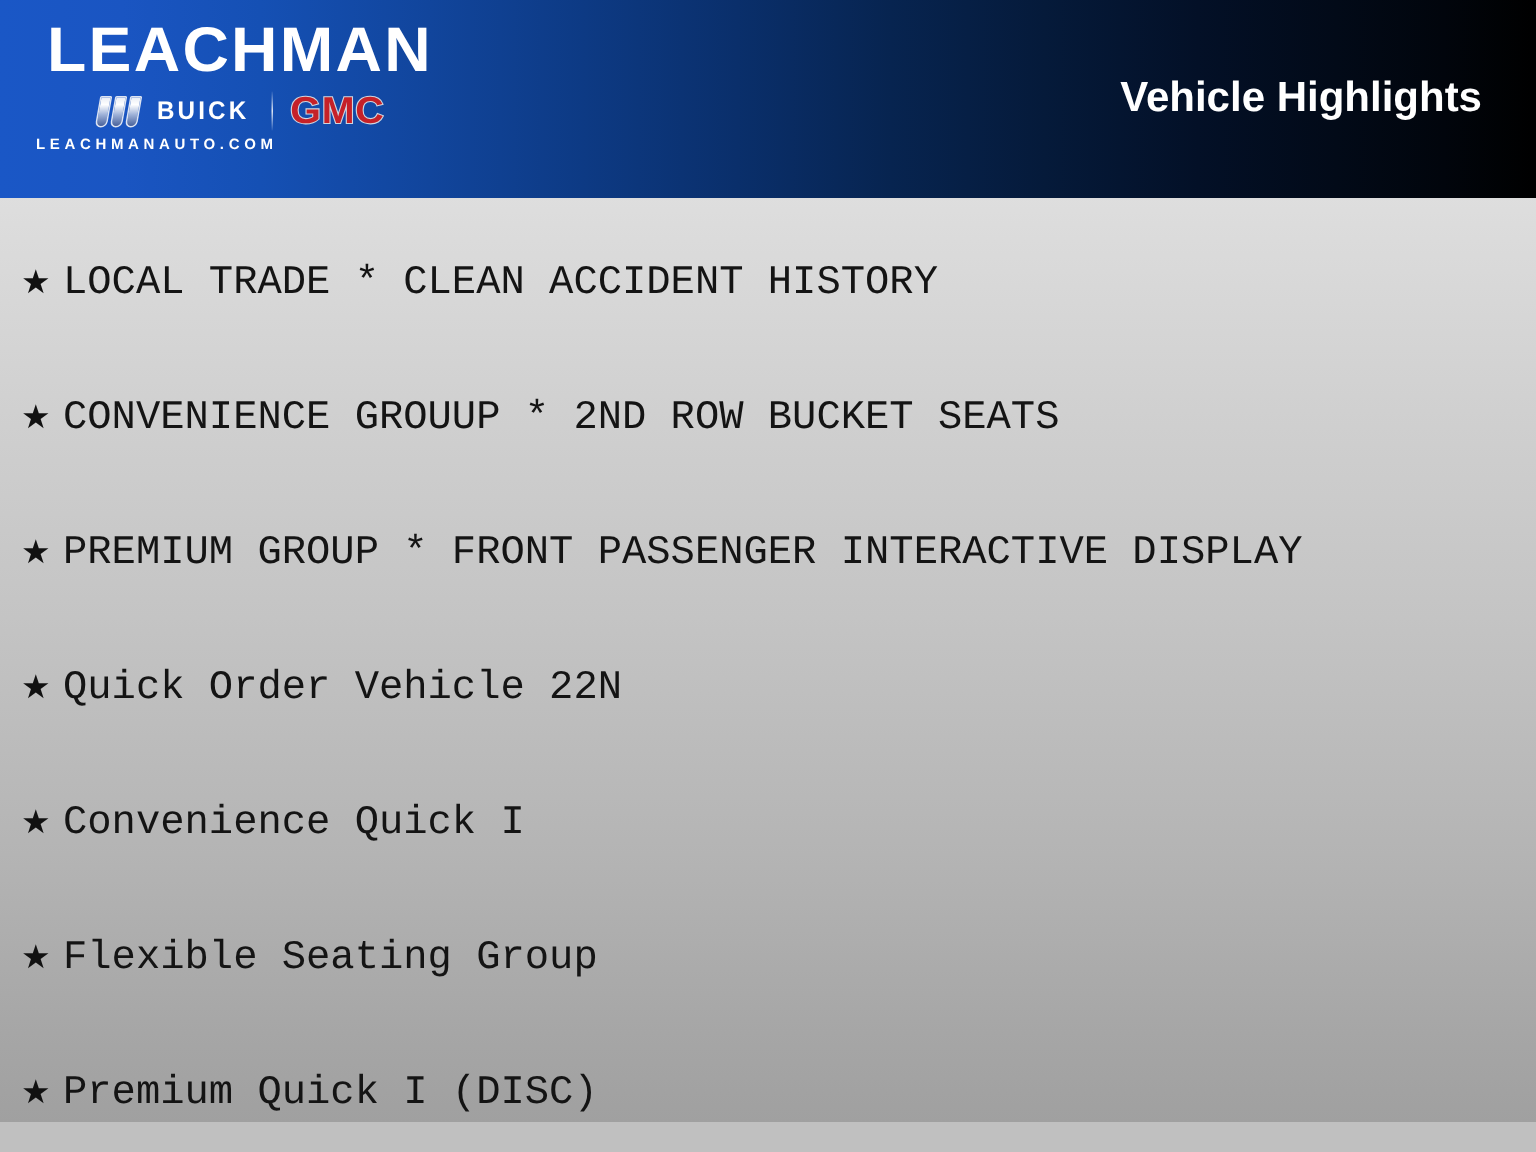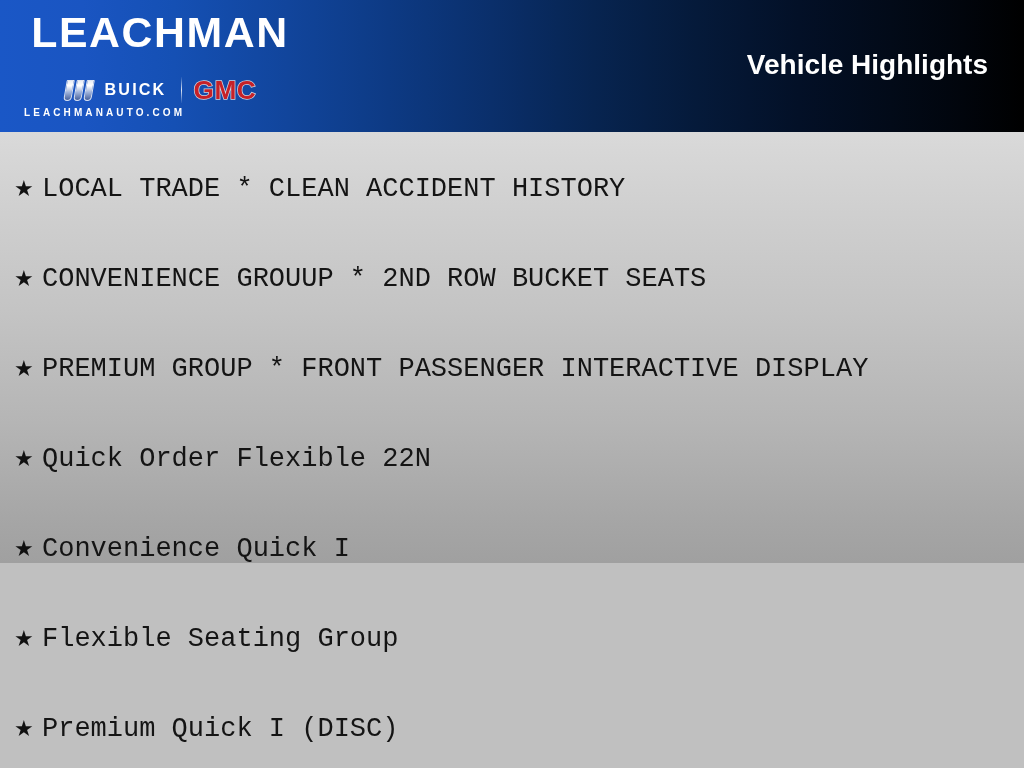--- a/index.html
+++ b/index.html
@@ -11,21 +11,21 @@
     width: 1024px;
     height: 768px;
     overflow: hidden;
     font-family: "Liberation Sans", sans-serif;
     background: #c0c0c0;
   }
 
   .slide {
     position: relative;
     width: 1024px;
-    height: 563px;
+    height: 748px;
     
     background: linear-gradient(to bottom,
         #ededed 0%,
         #e7e7e7 6%,
         #dcdcdc 20%,
         #cfcfcf 38%,
         #c4c4c4 55%,
         #b5b5b5 75%,
         #a6a6a6 92%,
         #a0a0a0 100%);
@@ -72,21 +72,21 @@
     line-height: 46px;
     letter-spacing: 1.5px;
     font-stretch: condensed;
     text-align: center;
     white-space: nowrap;
     transform: scaleX(1.02);
   }
 
   .brand-row {
     position: relative;
-    margin-top: 20px;
+    margin-top: 4px;
     height: 28px;
     display: flex;
     align-items: center;
     justify-content: center;
   }
 
   .buick-mark {
     display: flex;
     align-items: center;
     gap: 7px;
@@ -245,21 +245,21 @@
       <li class="highlight-item" style="top: 131px;">
         <span class="bullet-star">★</span>
         <span class="highlight-text">CONVENIENCE GROUUP * 2ND ROW BUCKET SEATS</span>
       </li>
       <li class="highlight-item" style="top: 221px;">
         <span class="bullet-star">★</span>
         <span class="highlight-text">PREMIUM GROUP * FRONT PASSENGER INTERACTIVE DISPLAY</span>
       </li>
       <li class="highlight-item" style="top: 311px;">
         <span class="bullet-star">★</span>
-        <span class="highlight-text">Quick Order Flexible 22N</span>
+        <span class="highlight-text">Quick Order Vehicle 22N</span>
       </li>
       <li class="highlight-item" style="top: 401px;">
         <span class="bullet-star">★</span>
         <span class="highlight-text">Convenience Quick I</span>
       </li>
       <li class="highlight-item" style="top: 491px;">
         <span class="bullet-star">★</span>
         <span class="highlight-text">Flexible Seating Group</span>
       </li>
       <li class="highlight-item" style="top: 581px;">

